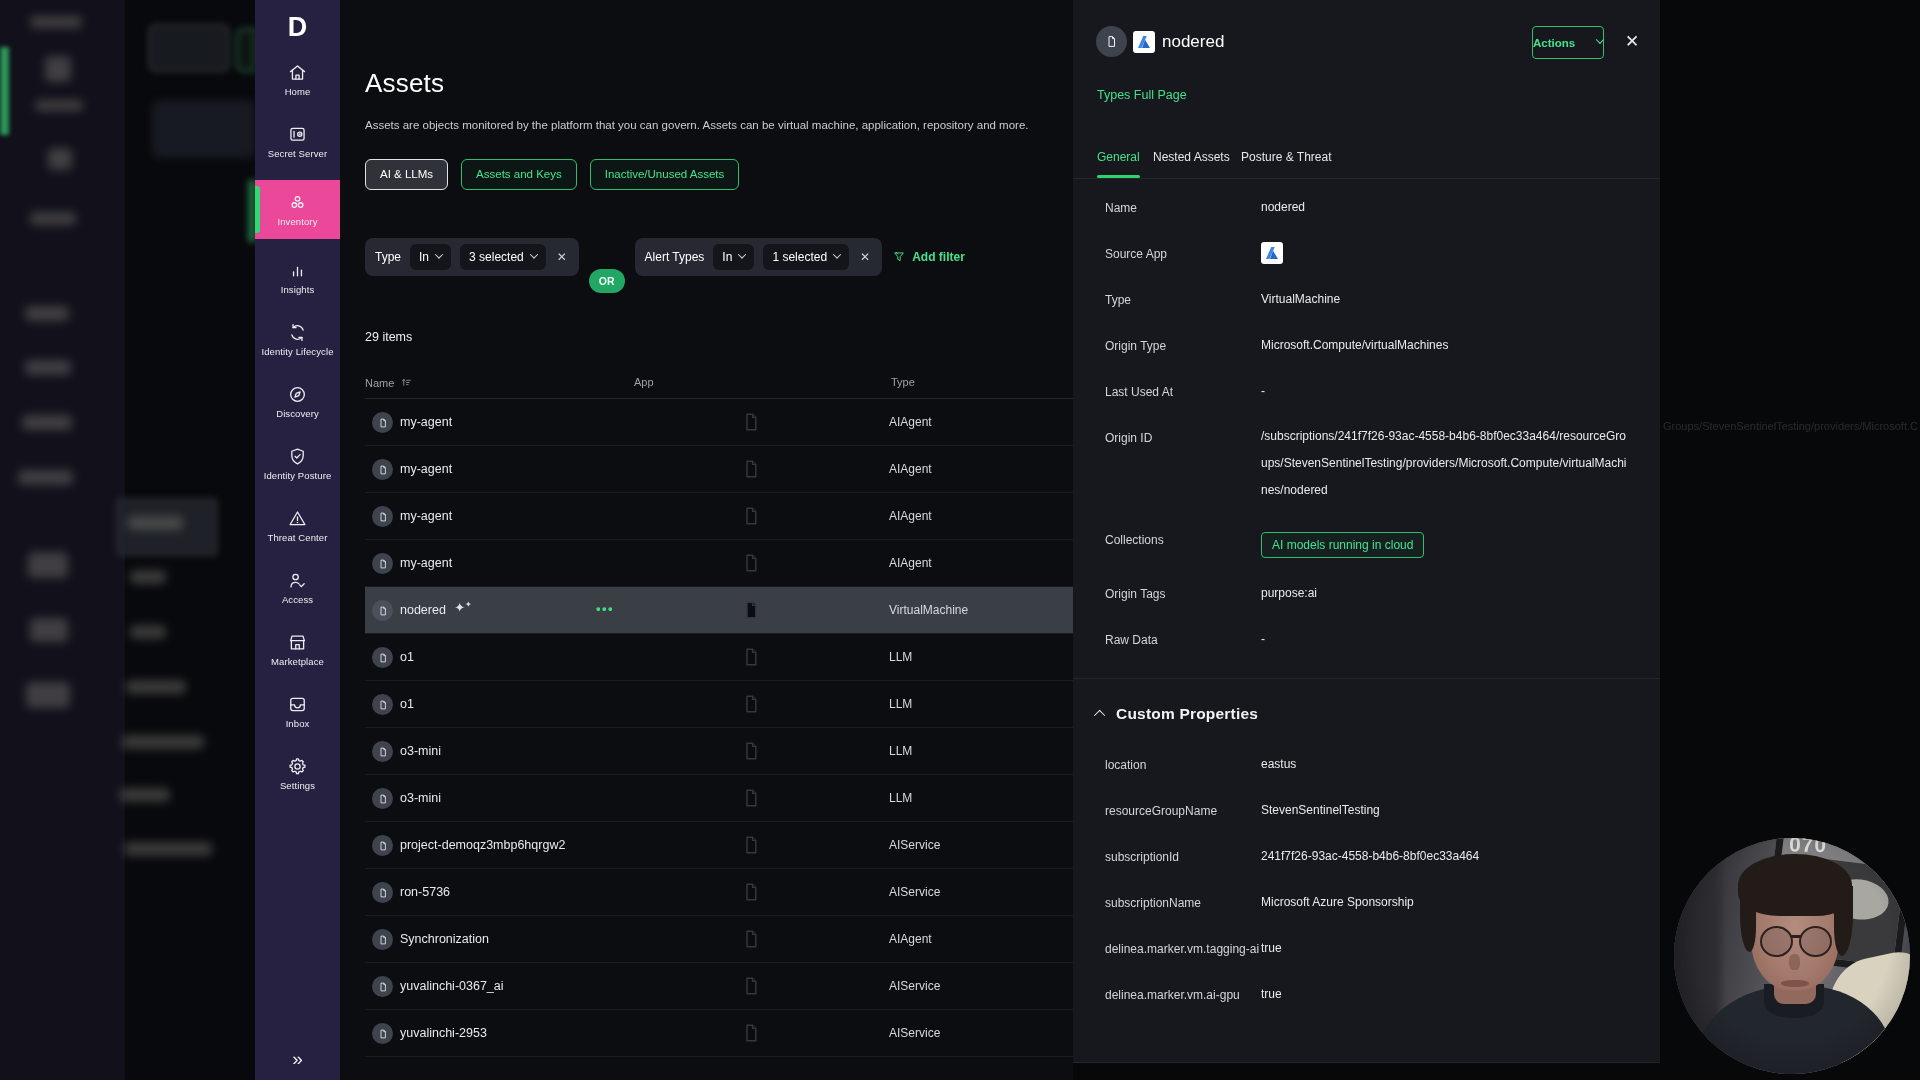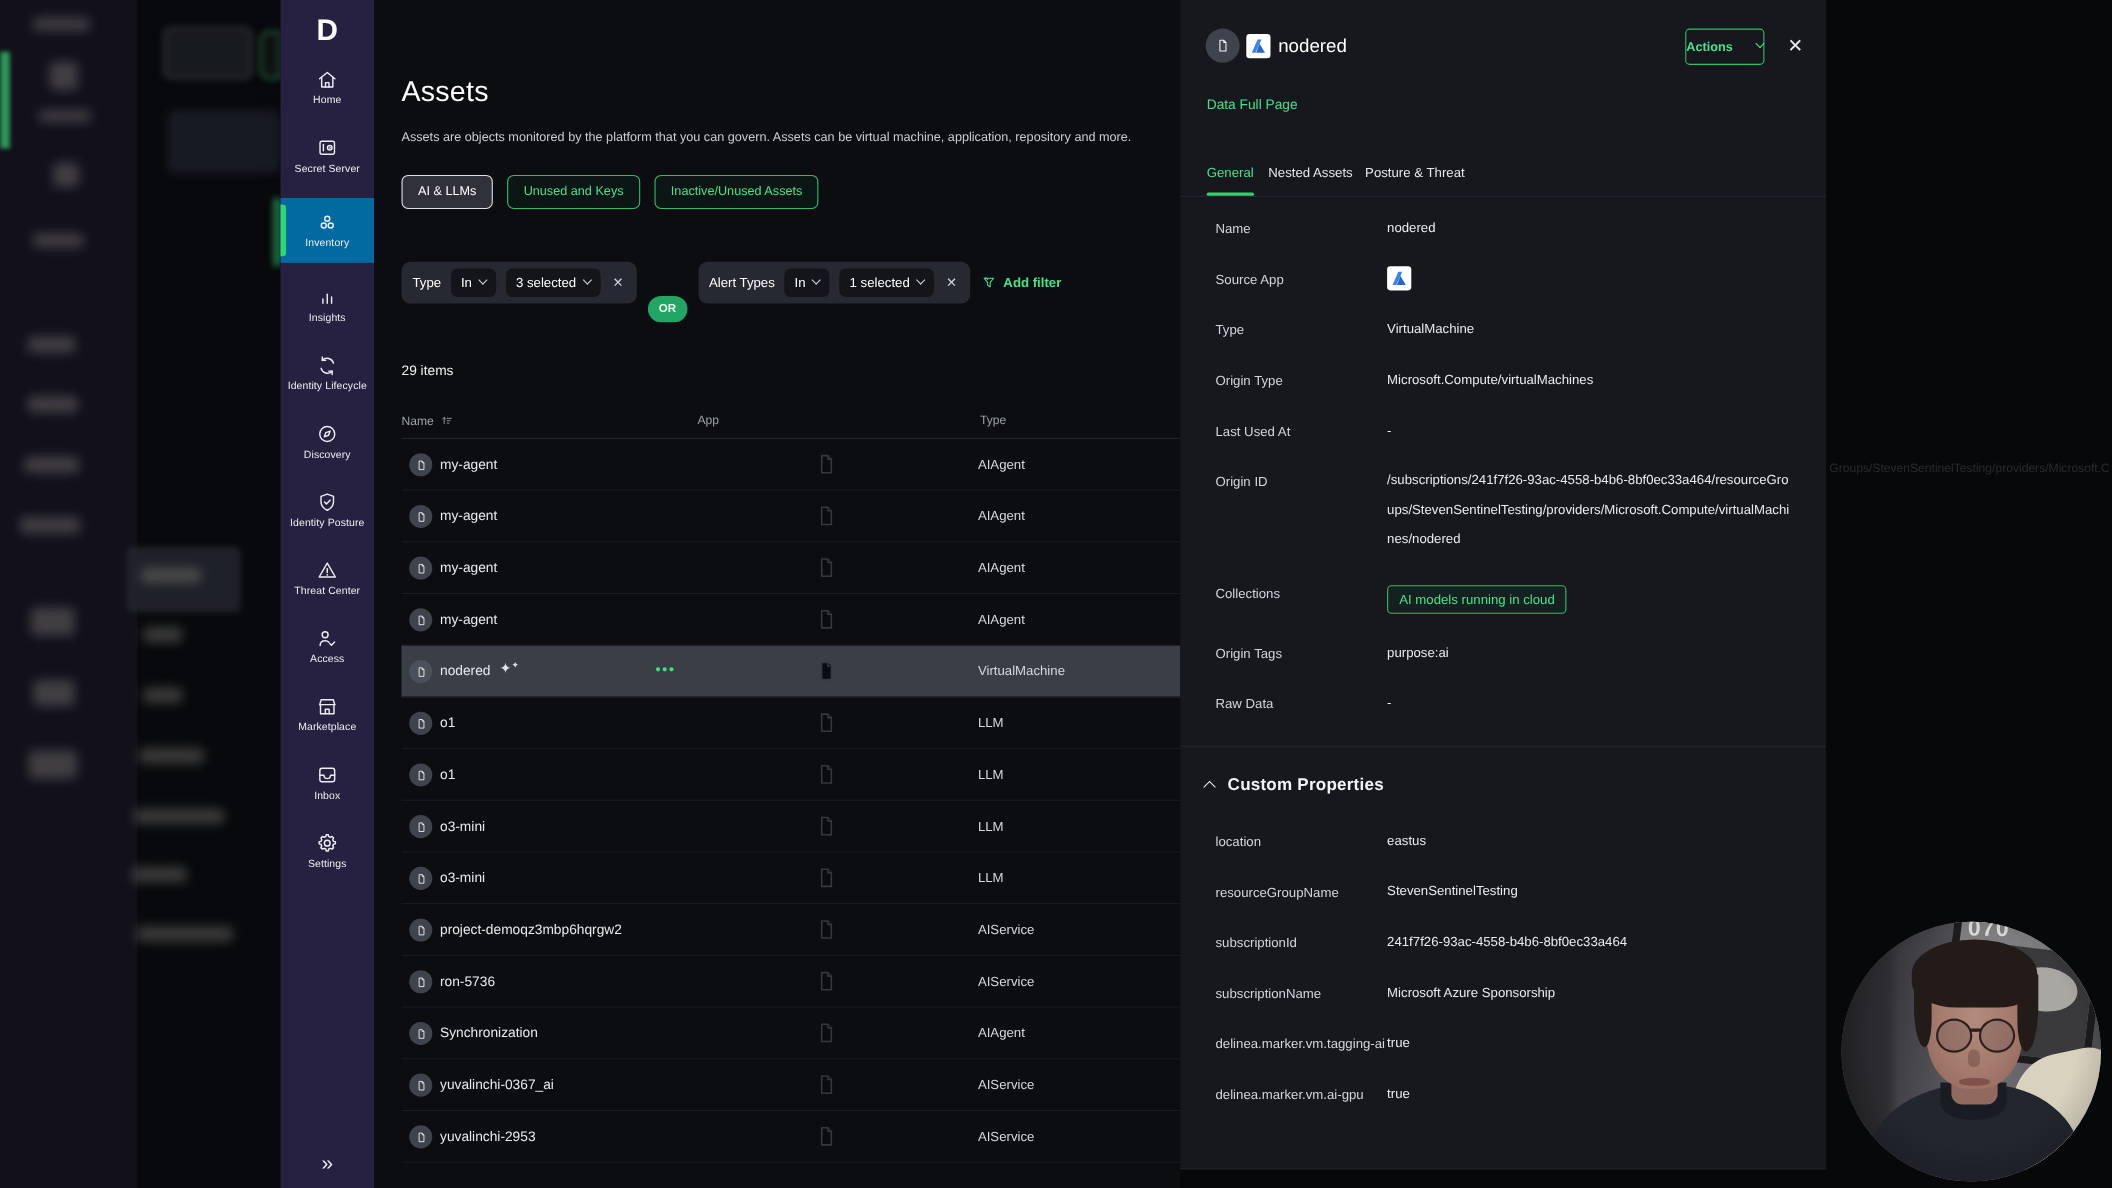--- a/index.html
+++ b/index.html
@@ -18,21 +18,21 @@
   .ghost-greenstrip { position:absolute; left:248px; top:180px; width:8px; height:62px; background:#2fae62; filter:blur(3px); opacity:.6; }
   .ghost-nodered { position:absolute; left:116px; top:498px; width:102px; height:58px; background:#23262c; border:1px solid #3a3d44; border-radius:4px; filter:blur(3px); opacity:.85; }
 
   
   .sidebar { position:absolute; left:255px; top:0; width:85px; height:1080px; background:#262141; }
   .logo { position:absolute; top:12px; left:0; width:85px; text-align:center; color:#fff; font-size:27px; font-weight:700; }
   .nav { position:absolute; top:56px; left:0; width:85px; display:flex; flex-direction:column; gap:15px; }
   .nav-item { position:relative; width:85px; min-height:45px; padding:6px 2px; display:flex; flex-direction:column; align-items:center; justify-content:center; gap:3px; cursor:pointer; }
   .nav-item svg { width:21px; height:21px; stroke:#eceef2; stroke-width:1.5; fill:none; stroke-linecap:round; stroke-linejoin:round; }
   .nav-label { font-size:9.5px; color:#eceef2; white-space:nowrap; letter-spacing:.1px; }
-  .nav-item.active { background:#0369a1; padding-top:12px; padding-bottom:12px; }
+  .nav-item.active { background:#ec4899; padding-top:12px; padding-bottom:12px; }
   .nav-item.active::before { content:""; position:absolute; left:0; top:6px; bottom:6px; width:5px; background:#2ed973; border-radius:0 3px 3px 0; }
   .collapse-btn { position:absolute; bottom:10px; left:0; width:85px; text-align:center; color:#eceef2; font-size:19px; cursor:pointer; }
 
   
   .main { position:absolute; left:340px; top:0; width:733px; height:1080px; background:#0b0d10; }
   .page-title { position:absolute; left:25px; top:68px; font-size:26px; font-weight:500; color:#ffffff; letter-spacing:.2px; }
   .page-desc { position:absolute; left:25px; top:119px; font-size:11.5px; color:#c9cdd3; }
   .chips { position:absolute; left:25px; top:159px; display:flex; gap:13px; }
   .chip { height:31px; line-height:29px; padding:0 14px; border-radius:6px; font-size:11.5px; cursor:pointer; white-space:nowrap; }
   .chip.neutral { background:#2f3239; border:1px solid #dfe2e6; color:#ffffff; }
@@ -263,21 +263,21 @@
       </div>
     <div class="collapse-btn">»</div>
   </nav>
 
   <main class="main">
     <h1 class="page-title">Assets</h1>
     <p class="page-desc">Assets are objects monitored by the platform that you can govern. Assets can be virtual machine, application, repository and more.</p>
 
     <div class="chips" id="chips">
   <span class="chip neutral">AI &amp; LLMs</span>
-  <span class="chip green">Unused and Keys</span>
+  <span class="chip green">Assets and Keys</span>
   <span class="chip green">Inactive/Unused Assets</span>
       </div>
 
     <div class="filterbar">
       <div class="fgroup">
         <span class="flab">Type</span>
         <span class="selbox">
             <span>In</span>
             <i class="chev"></i>
           </span>
@@ -554,21 +554,21 @@
           <path d="M11 4 L4 20 H8.6 L15.7 4 Z" fill="#3a86e8"></path>
           <path d="M13.4 9 L9.3 20 H20 Z" fill="#2668c5"></path>
         </svg>
       </div>
     <div class="p-title">nodered</div>
     <button class="actions-btn">
         <span>Actions</span>
         <i class="chev"></i>
       </button>
     <span class="p-close">✕</span>
-    <a class="show-full">Data Full Page</a>
+    <a class="show-full">Types Full Page</a>
 
     <div class="tabs" id="tabs">
   <span class="tab active" style="left:24px">General</span>
   <span class="tab" style="left:80px">Nested Assets</span>
   <span class="tab" style="left:168px">Posture &amp; Threat</span>
       </div>
 
     <div class="fields">
       <div id="field-list">
           <div class="frow">

